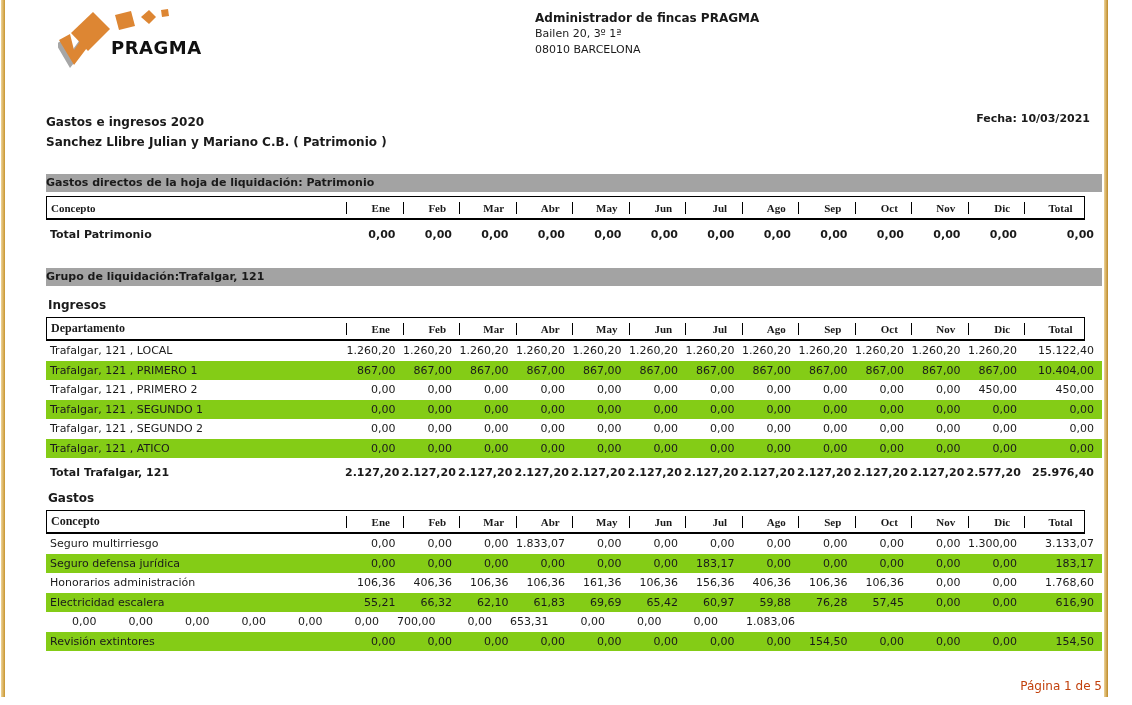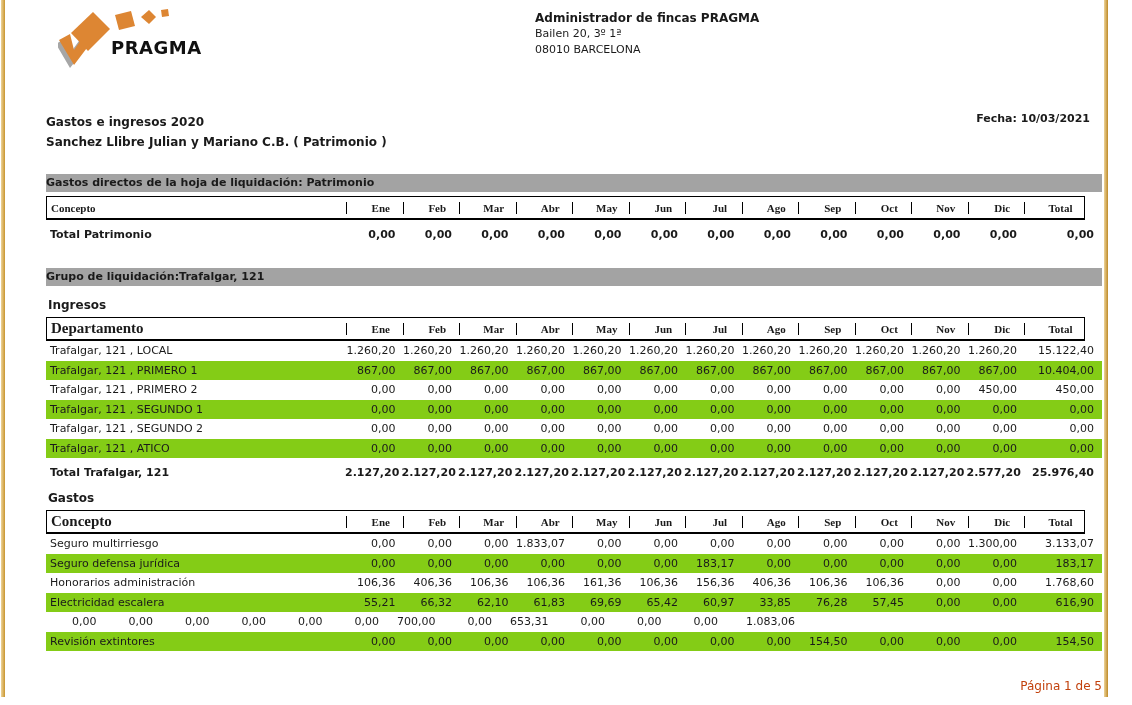--- a/index.html
+++ b/index.html
@@ -30,21 +30,21 @@
   .section-bar { height:18px; line-height:18px; background:#a3a3a3; font-size:11px;
                  font-weight:bold; padding-left:0; width:1056px; }
   .tbl-subtitle { font-size:12px; font-weight:bold; margin:12px 0 5px 2px; }
   .sec + .sec { margin-top:27px; }
 
   .hrow { display:flex; width:1039px; border:1px solid #000; border-bottom:2px solid #000;
           height:24px; align-items:center; background:#fff;font-family:Liberation Serif, serif; }
   .hc { display:flex; align-items:center; justify-content:center; font-weight:bold;
         font-size:11px;padding-left:12px; }
   .hc-label { width:299px; justify-content:flex-start; padding-left:4px; }
-  .hc-label.big { font-size:15px; }
+  .hc-label.big { font-size:12px; }
   .hc-m { width:56.5px; border-left:1px solid #000; }
   .hc-total { width:60px; border-left:1px solid #000; }
   .t1 .hrow { margin-top:4px; }
 
   .drow { display:flex; width:1056px; height:19.5px; align-items:center; font-size:11px; }
   .drow.alt { background:#84cc16; }
   .drow.bold { font-weight:bold; height:21px;align-items:flex-end; }
   .dc-label { width:299px; padding-left:4px; }
   .dc-m { width:56.5px; text-align:right; padding-right:6px; }
   .dc-total { width:79px; text-align:right; padding-right:8px; }
@@ -319,21 +319,21 @@
           </div>
           <div class="drow alt">
             <div class="dc-label">Electricidad escalera</div>
             <div class="dc-m">55,21</div>
             <div class="dc-m">66,32</div>
             <div class="dc-m">62,10</div>
             <div class="dc-m">61,83</div>
             <div class="dc-m">69,69</div>
             <div class="dc-m">65,42</div>
             <div class="dc-m">60,97</div>
-            <div class="dc-m">33,85</div>
+            <div class="dc-m">59,88</div>
             <div class="dc-m">76,28</div>
             <div class="dc-m">57,45</div>
             <div class="dc-m">0,00</div>
             <div class="dc-m">0,00</div>
             <div class="dc-total">616,90</div>
           </div>
           <div class="drow">
             <div class="dc-m">0,00</div>
             <div class="dc-m">0,00</div>
             <div class="dc-m">0,00</div>

